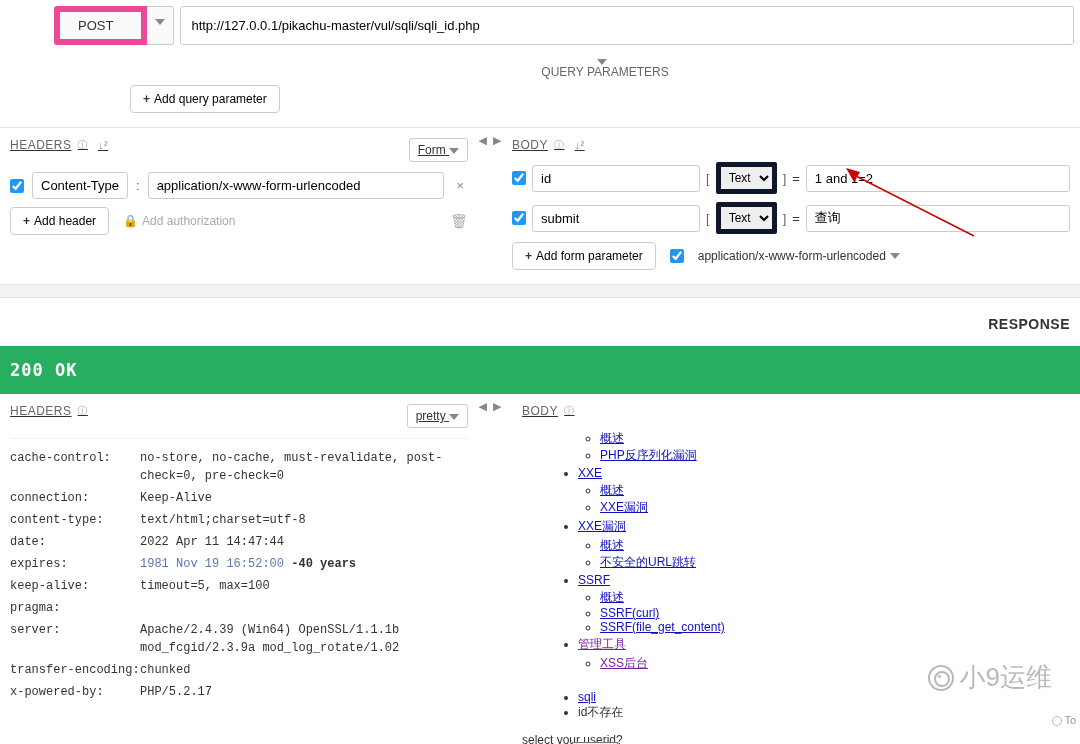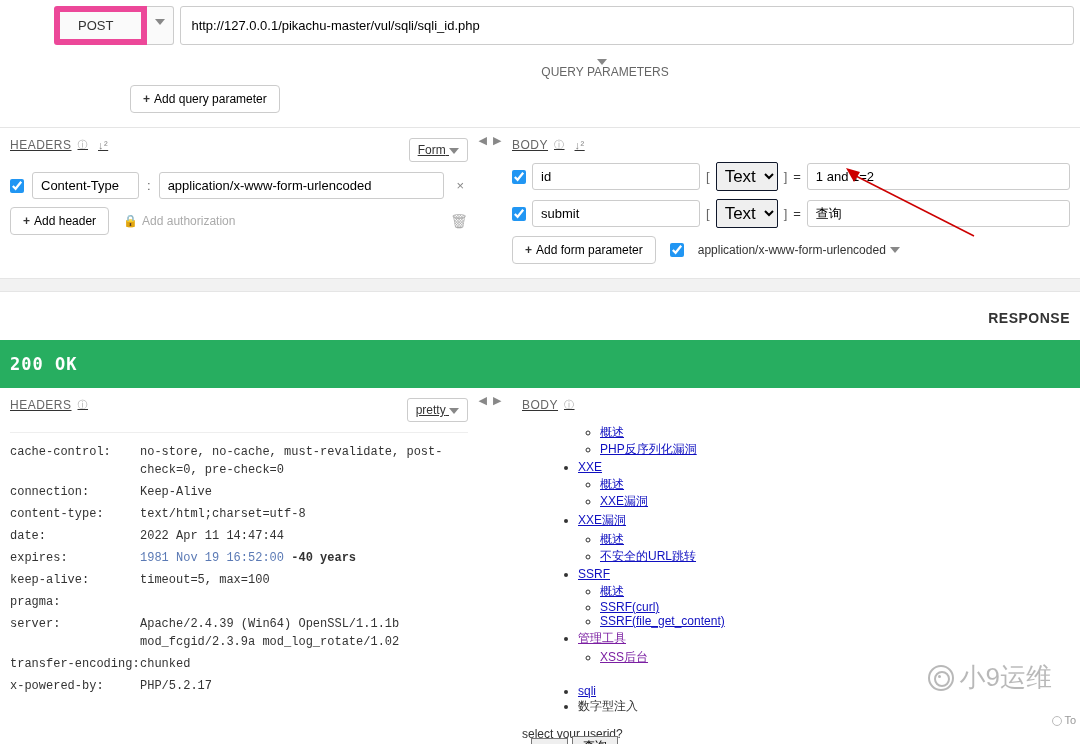--- a/index.html
+++ b/index.html
@@ -19,31 +19,31 @@
 .col-r { flex: 1; padding: 10px 10px 14px 10px; }
 .sep { width: 24px; display: flex; align-items: flex-start; justify-content: center; padding-top: 6px; gap: 6px; color: #888; font-size: 11px; }
 .sec-hd { display: flex; align-items: flex-start; justify-content: space-between; padding-bottom: 10px; text-decoration: underline; }
 .sec-title { font-size: 12px; color: #666; letter-spacing: 0.5px; display: flex; align-items: center; gap: 6px; }
 .sec-title sup { color: #aaa; font-size: 10px; }
 .sort-icon { font-size: 11px; color: #888; margin-left: 4px; }
 .sel-small { border: 1px solid #ccc; border-radius: 3px; padding: 4px 8px; font-size: 12px; background: #fff; cursor: pointer; }
 .hdr-row { display: flex; align-items: center; gap: 8px; margin-bottom: 8px; }
 .chk { width: 14px; height: 14px; accent-color: #2196f3; }
 .text-box { border: 1px solid #ccc; border-radius: 3px; padding: 5px 8px; font-size: 13px; background: #fff; }
-.hname { width: 107px; }
+.hname { width: 96px; }
 .hval { flex: 1; }
 .colon { color: #666; }
 .close-x { color: #888; cursor: pointer; padding: 0 4px; }
 .row-actions { display: flex; align-items: center; gap: 14px; margin-top: 6px; }
 .ghost { color: #aaa; font-size: 12px; display: flex; align-items: center; gap: 4px; }
 .trash { color: #aaa; margin-left: auto; font-size: 14px; cursor: pointer; }
 .body-row { display: flex; align-items: center; gap: 6px; margin-bottom: 8px; }
 .body-name { width: 168px; }
 .bracket { color: #666; }
-.type-sel { border: 1px solid #0f172a; border-radius: 2px; padding: 3px 4px; font-size: 17px; }
+.type-sel { border: 5px solid #0f172a; border-radius: 2px; padding: 3px 4px; font-size: 12px; }
 .body-val { flex: 1; }
 .body-actions { display: flex; align-items: center; gap: 14px; margin-top: 4px; }
 .content-type-link { color: #333; font-size: 12px; display: flex; align-items: center; gap: 4px; }
 .gray-strip { height: 14px; background: #f2f2f2; border-top: 1px solid #e5e5e5; border-bottom: 1px solid #e5e5e5; }
 .resp-label { padding: 18px 10px 14px 10px; font-weight: bold; font-size: 14px; letter-spacing: 0.5px; color: #333; text-align: right; }
 .status-bar { background: #27ae60; color: #fff; padding: 14px 10px; font-family: Consolas, monospace; font-size: 17px; font-weight: bold; letter-spacing: 1px; }
 .resp-two { display: flex; }
 .resp-l { width: 478px; padding: 10px 10px; }
 .resp-r { flex: 1; padding: 10px 10px 10px 20px; }
 .resp-headers-tbl { font-family: Consolas, "Courier New", monospace; font-size: 12px; color: #333; border-top: 1px solid #eee; padding-top: 8px; }
@@ -270,21 +270,21 @@
                 </ul></li>
             </ul>
             <ul>
               <li><a href="#" class="purple-link">管理工具</a><ul>
                   <li><a href="#" class="purple-link">XSS后台</a></li>
                 </ul></li>
             </ul>
           </div>
       <ul style="margin-left:34px;margin-top:18px">
         <li><a href="#">sqli</a></li>
-        <li>数字型注入</li>
+        <li>id不存在</li>
       </ul>
       <div class="rb-plain">select your userid?</div>
       <div class="err-box">
         <div class="rb-select-row" style="margin-top:-24px;margin-bottom:10px">
           <select class="rb-select"><option>---</option></select>
           <button class="rb-btn">查询</button>
         </div>
         <div class="err-text">您输入的user id不存在，请重新输入！</div>
       </div>
     </div>

